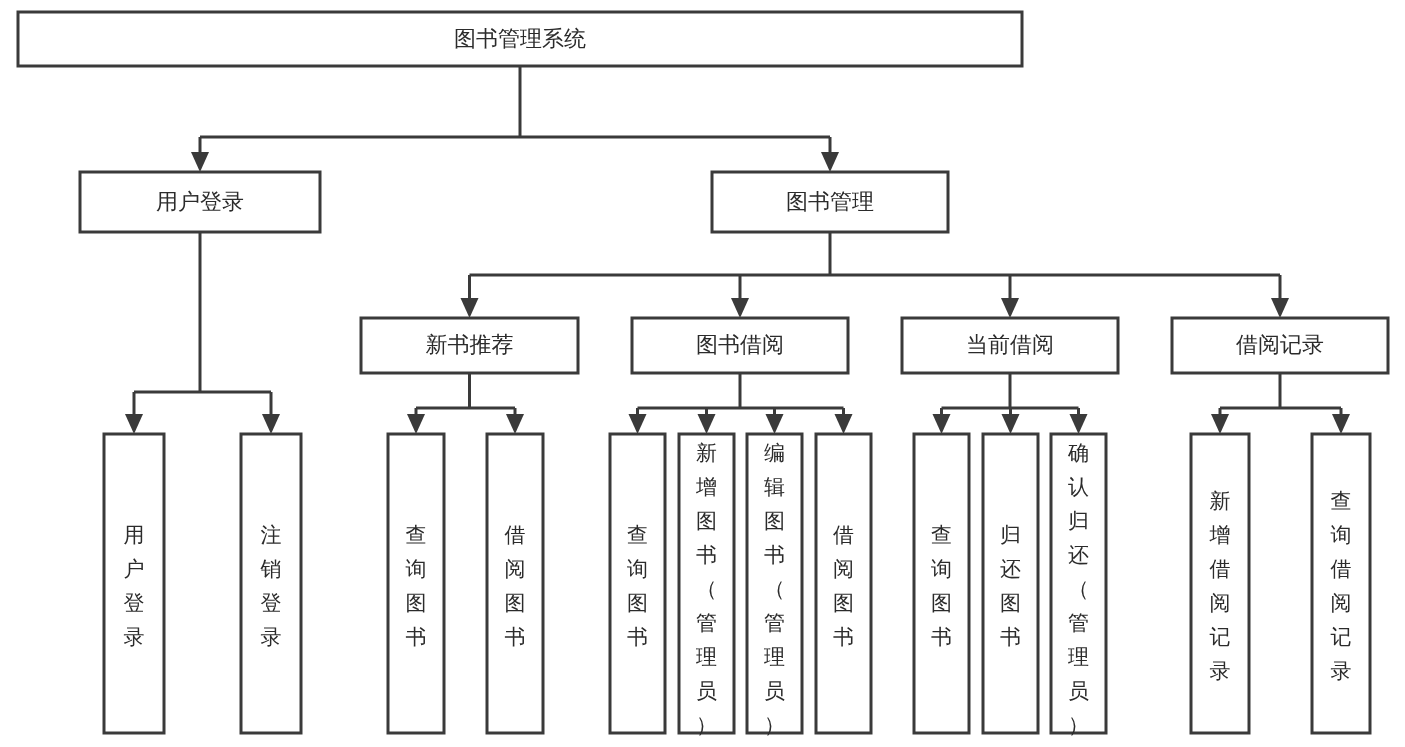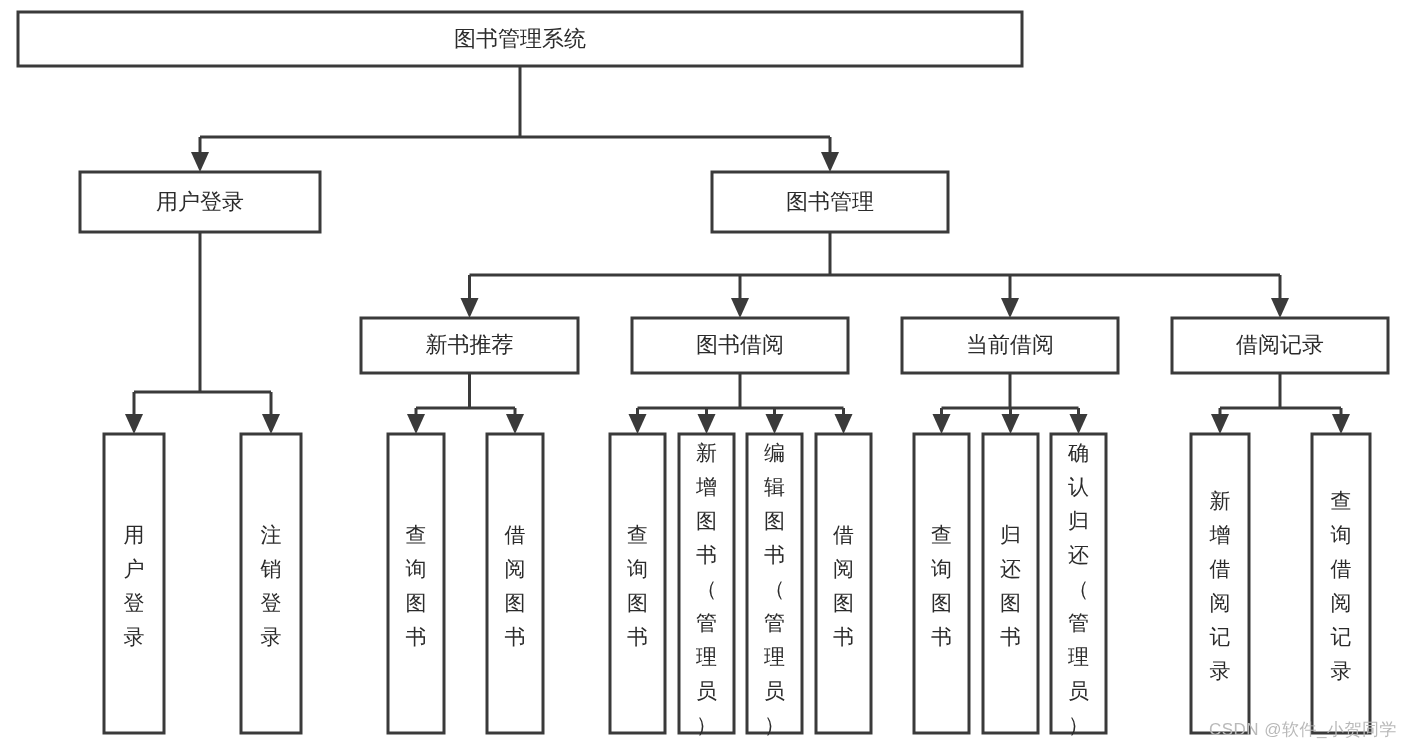--- a/index.html
+++ b/index.html
@@ -198,14 +198,13 @@
       </g>
       <g>
         <rect x="1191" y="434" width="58" height="299" class="node-box"></rect>
         <text x="1220" y="508.02" class="node-label-v"><tspan x="1220" dy="0">新</tspan><tspan x="1220" dy="34">增</tspan><tspan x="1220" dy="34">借</tspan><tspan x="1220" dy="34">阅</tspan><tspan x="1220" dy="34">记</tspan><tspan x="1220" dy="34">录</tspan></text>
       </g>
       <g>
         <rect x="1312" y="434" width="58" height="299" class="node-box"></rect>
         <text x="1341" y="508.02" class="node-label-v"><tspan x="1341" dy="0">查</tspan><tspan x="1341" dy="34">询</tspan><tspan x="1341" dy="34">借</tspan><tspan x="1341" dy="34">阅</tspan><tspan x="1341" dy="34">记</tspan><tspan x="1341" dy="34">录</tspan></text>
       </g>
     </svg>
-  <div class="watermark">CSDN @软件_小贺同学</div>
 </div>
 
 </body></html>

